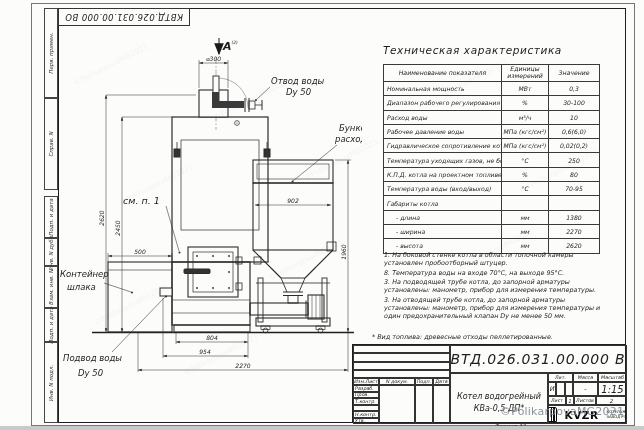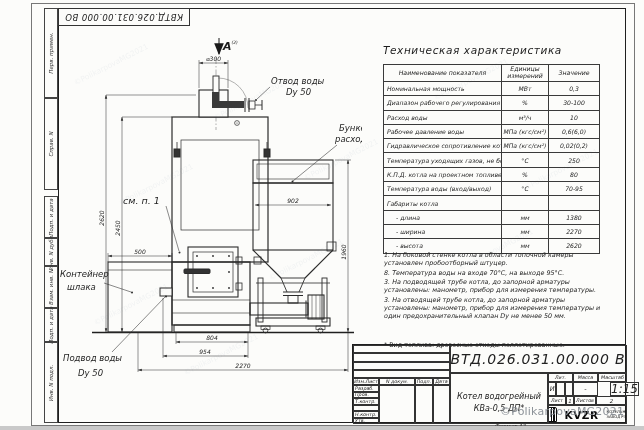--- a/index.html
+++ b/index.html
@@ -21,21 +21,21 @@
   table.spec th,table.spec td{border:0.6px solid #3a3a3a;font-style:italic;color:#222;font-weight:normal;
     overflow:hidden;white-space:nowrap;}
   table.spec th{font-size:6.2px;height:16px;line-height:1.1;white-space:normal;padding:0 1px;}
   table.spec td{font-size:6.1px;height:11.3px;}
   td.tname{text-align:left;padding-left:3px;}
   td.tsub{text-align:left;padding-left:12px;}
   td.tc{text-align:center;}
   
   .notes{position:absolute;left:384px;top:251px;width:217px;font-size:6.4px;font-style:italic;color:#222;line-height:1.3;}
   .note-line{margin-bottom:1px;}
-  .fuel-note{position:absolute;left:384px;top:333px;width:217px;font-size:6.4px;color:#222;margin-top:8px;}
+  .fuel-note{position:absolute;left:372px;top:333px;width:217px;font-size:6.4px;font-style:italic;color:#222;}
   
   .tb{position:absolute;left:352px;top:344px;width:274px;height:79px;border:1.1px solid #1f1f1f;box-sizing:border-box;}
   .tb .cell{position:absolute;border:0.55px solid #333;box-sizing:border-box;display:flex;align-items:center;justify-content:center;
     font-style:italic;color:#222;overflow:hidden;white-space:nowrap;}
   .tb .lbl{font-size:4.8px;}
   .docnum{font-size:14px;letter-spacing:0.8px;}
   .prodname{flex-direction:column;justify-content:flex-start;padding-top:9px;font-size:8px;line-height:1.5;}
   .logo-row{display:flex;align-items:center;justify-content:center;gap:8px;}
   .logo-mark{width:11px;height:13px;background:repeating-linear-gradient(90deg,#0a0a0a 0 1.6px,#fff 1.6px 2.8px);
     border:1px solid #0a0a0a;border-radius:2px 2px 0 0;}
@@ -365,21 +365,21 @@
       <span>КВа-0,5  ДП*</span>
     </div>
 
     <div class="cell lbl" style="left:195px;top:28px;width:25px;height:9px;">Лит.</div>
     <div class="cell lbl" style="left:220px;top:28px;width:25px;height:9px;">Масса</div>
     <div class="cell lbl" style="left:245px;top:28px;width:29px;height:9px;">Масштаб</div>
     <div class="cell" style="left:195px;top:37px;width:8.3px;height:14px;font-size:6.5px;">И</div>
     <div class="cell" style="left:203.3px;top:37px;width:8.3px;height:14px;"></div>
     <div class="cell" style="left:211.6px;top:37px;width:8.4px;height:14px;"></div>
     <div class="cell" style="left:220px;top:37px;width:25px;height:14px;font-size:6.5px;">-</div>
-    <div class="cell" style="left:245px;top:37px;width:29px;height:14px;font-size:12px;margin-left:12px;">1:15</div>
+    <div class="cell" style="left:245px;top:37px;width:29px;height:14px;font-size:10px;">1:15</div>
 
     <div class="cell lbl" style="left:195px;top:51px;width:18px;height:9px;">Лист</div>
     <div class="cell" style="left:213px;top:51px;width:8px;height:9px;font-size:5.5px;">1</div>
     <div class="cell lbl" style="left:221px;top:51px;width:22px;height:9px;">Листов</div>
     <div class="cell" style="left:243px;top:51px;width:31px;height:9px;font-size:5.5px;">2</div>
 
     <div class="cell" style="left:195px;top:60px;width:79px;height:19px;">
       <div class="logo-row">
         <div class="logo-mark"></div>
         <span class="logo-text">KVZR</span>

